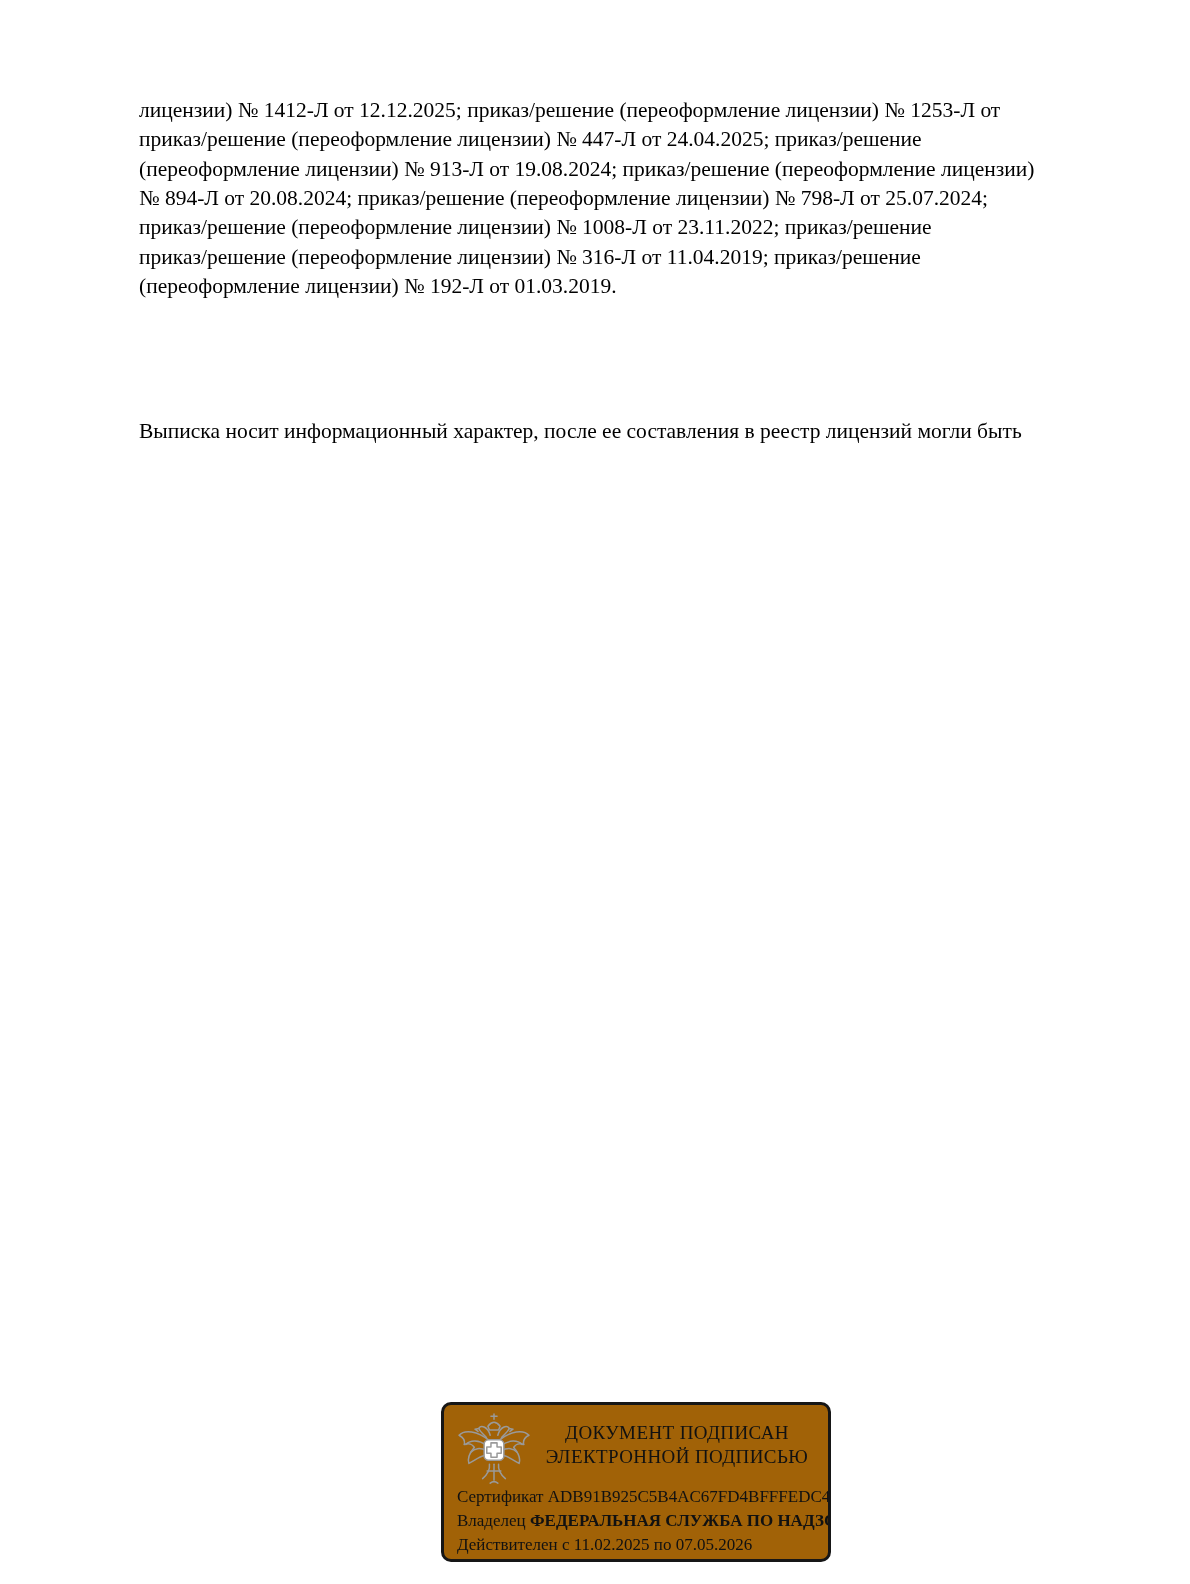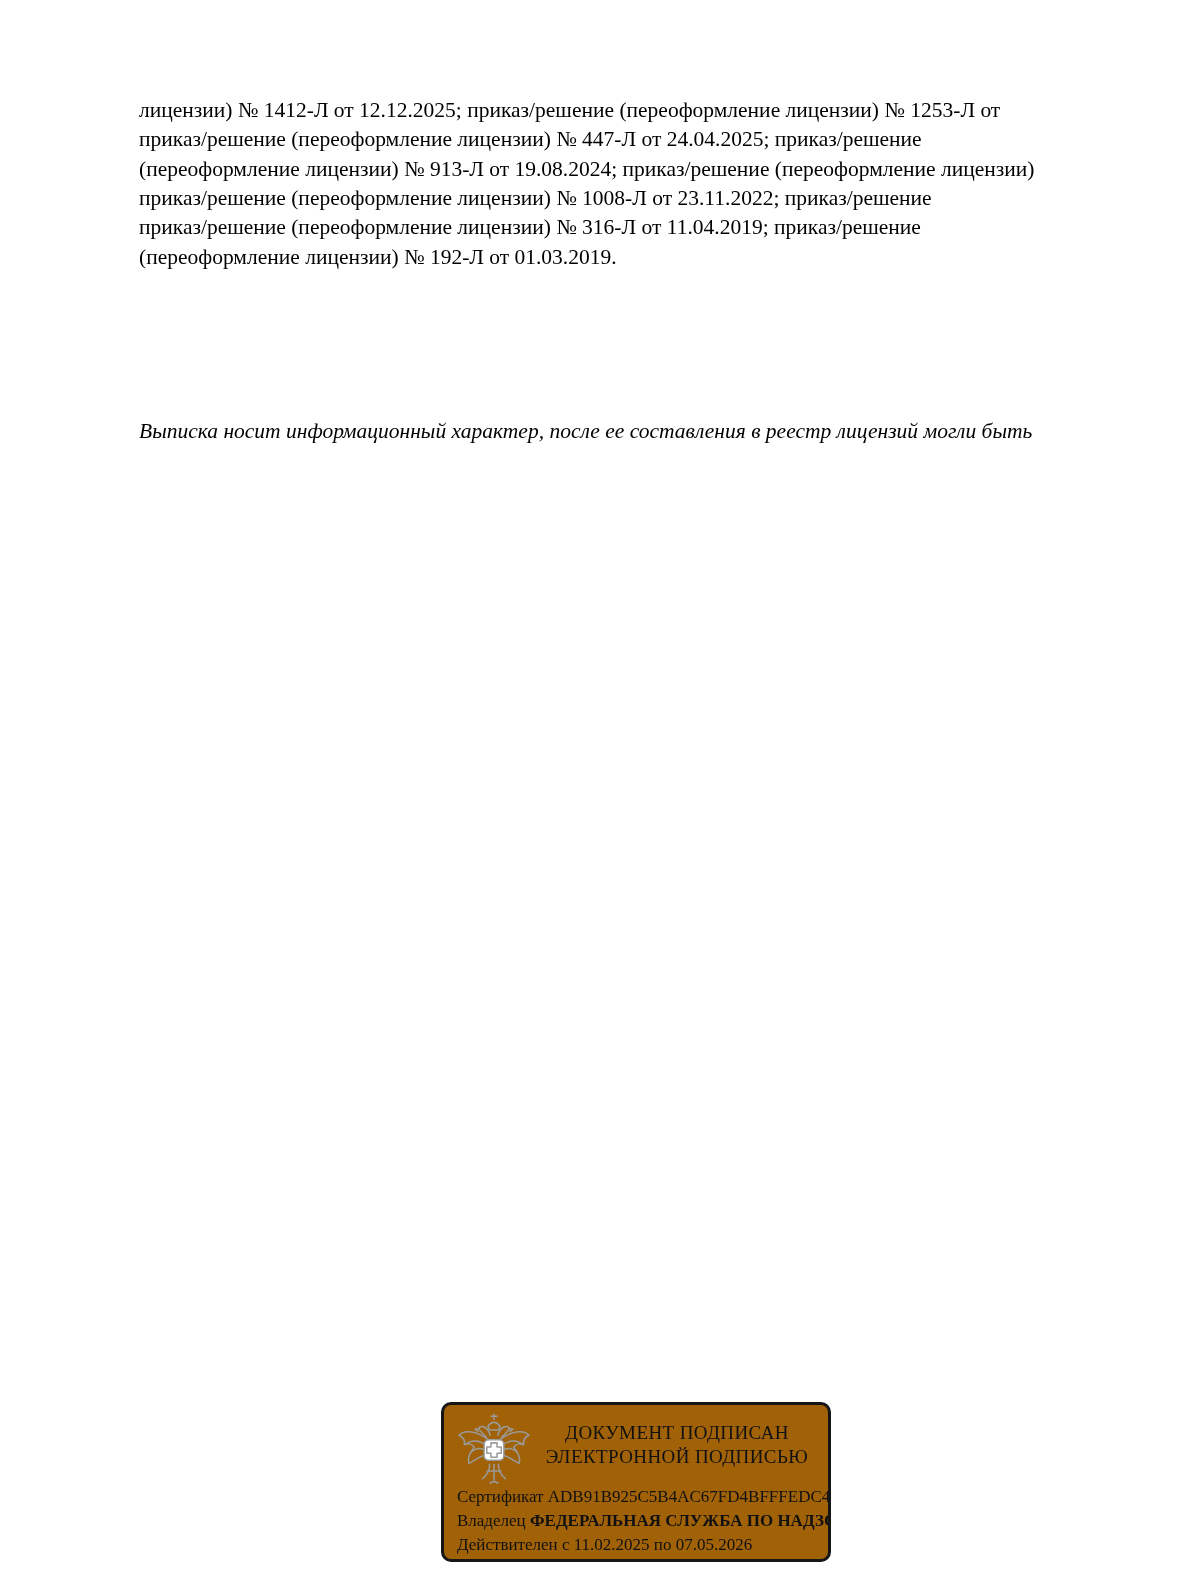--- a/index.html
+++ b/index.html
@@ -13,21 +13,21 @@
     overflow: hidden;
   }
   .body-text {
     position: absolute;
     left: 139px;
     font-size: 21.5px;
     line-height: 29.33px;
     color: #000000;
   }
   .p1 { top: 96px; }
-  .p2 { top: 417px; font-style: italic; }
+  .p2 { top: 417px; }
   .line { white-space: pre; }
 
   .stamp {
     position: absolute;
     left: 441px;
     top: 1402px;
     width: 384px;
     height: 154px;
     border: 3px solid #161616;
     border-radius: 10px;
@@ -65,20 +65,21 @@
 </style>
 </head>
 <body>
 
 <div class="page">
 
   <div class="body-text p1">
     <div class="line">лицензии) № 1412-Л от 12.12.2025; приказ/решение (переоформление лицензии) № 1253-Л от</div>
     <div class="line">приказ/решение (переоформление лицензии) № 447-Л от 24.04.2025; приказ/решение</div>
     <div class="line">(переоформление лицензии) № 913-Л от 19.08.2024; приказ/решение (переоформление лицензии)</div>
+    <div class="line">№ 894-Л от 20.08.2024; приказ/решение (переоформление лицензии) № 798-Л от 25.07.2024;</div>
     <div class="line">приказ/решение (переоформление лицензии) № 1008-Л от 23.11.2022; приказ/решение</div>
     <div class="line">приказ/решение (переоформление лицензии) № 316-Л от 11.04.2019; приказ/решение</div>
     <div class="line">(переоформление лицензии) № 192-Л от 01.03.2019.</div>
   </div>
 
   <div class="body-text p2">
     <div class="line">Выписка носит информационный характер, после ее составления в реестр лицензий могли быть</div>
   </div>
 
   <div class="stamp">

